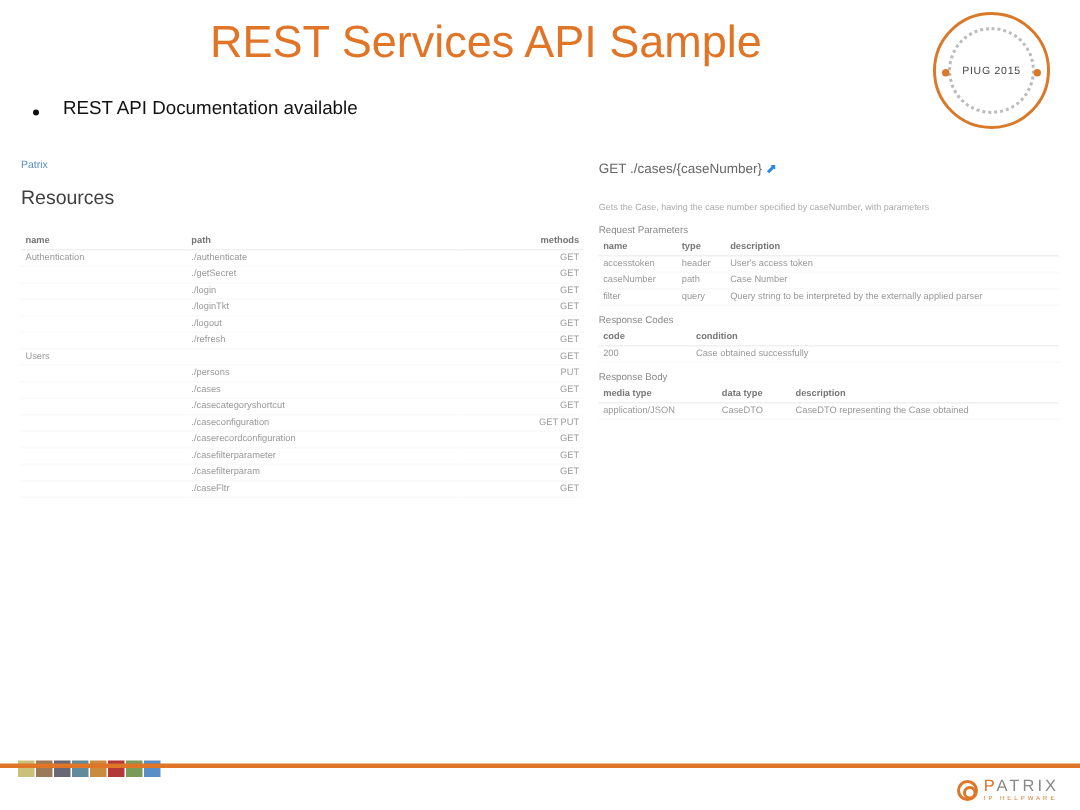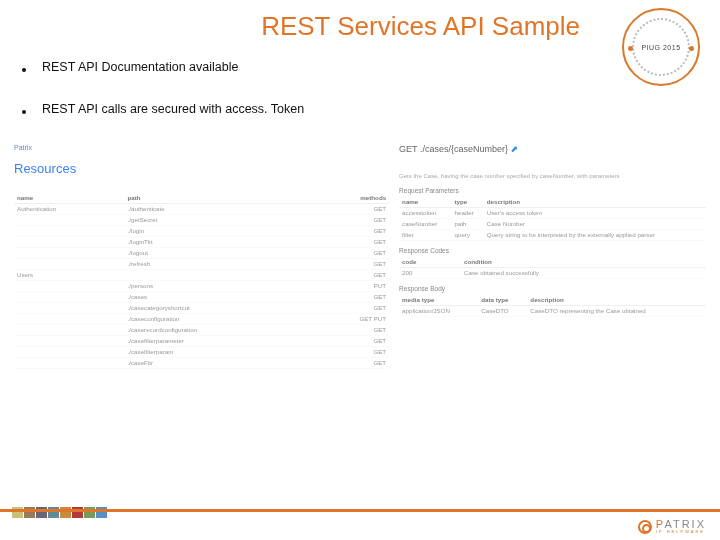--- a/index.html
+++ b/index.html
@@ -1,33 +1,33 @@
 <!DOCTYPE html>
 <html><head>
 <meta charset="utf-8">
 <style>
   *{box-sizing:border-box;margin:0;padding:0}
   body{width:720px;height:540px;font-family:Arial,Helvetica,sans-serif;background:#fff;position:relative;overflow:hidden}
   .slide{width:100%;height:100%;position:relative;padding:8px 12px 0 12px}
-  .title{font-size:26px;font-weight:400;color:#e07528;text-align:right;line-height:1.15;margin:4px auto 18px auto;max-width:440px}
+  .title{font-size:30px;font-weight:400;color:#e07528;text-align:left;line-height:1.15;margin:4px auto 18px auto;max-width:440px}
   .bullets{margin-left:4px}
   .bullet-row{display:flex;align-items:center;gap:16px;margin-bottom:28px}
   .bullet-dot{width:4px;height:4px;border-radius:50%;background:#111;margin-top:7px;flex:0 0 auto;margin-left:6px}
   .bullet-text{font-size:12.5px;color:#111}
   .badge{position:absolute;right:20px;top:8px;width:78px;height:78px;border-radius:50%;border:2px solid #d97a2a;display:flex;align-items:center;justify-content:center}
   .badge-inner{width:58px;height:58px;border:2px dotted #bbb;border-radius:50%;display:flex;flex-direction:column;align-items:center;justify-content:center}
   .badge-text{font-size:7px;color:#444;letter-spacing:.5px}
   .badge-dot-l,.badge-dot-r{position:absolute;width:5px;height:5px;border-radius:50%;background:#d97a2a;top:36px}
   .badge-dot-l{left:4px}.badge-dot-r{right:4px}
   .docs{display:flex;gap:10px;margin-top:6px;padding:0 2px}
   .doc-panel{background:#fff;font-size:6.5px;color:#888}
   .doc-left{width:55%}
   .doc-right{width:45%}
   .crumb{color:#5a8fc6;font-size:7px;margin-bottom:10px}
-  .res-head{font-size:13px;color:#3b82f6;font-weight:400;margin-bottom:16px}
+  .res-head{font-size:13px;color:#404040;font-weight:400;margin-bottom:16px}
   .tbl{width:100%;border-collapse:collapse;font-size:6.2px;color:#999}
   .tbl th{text-align:left;font-weight:700;color:#777;padding:2px 3px;border-bottom:1px solid #f0f0f0}
   .tbl td{padding:1.5px 3px;color:#999;border-bottom:1px solid #fafafa;white-space:nowrap}
   .doc-right .get{font-size:9px;color:#666;margin-bottom:19px}
   .doc-right .get .icon{color:#2a8ad9}
   .doc-right .desc{font-size:6px;color:#aaa;margin-bottom:8px}
   .doc-right .hd{font-size:6.5px;color:#888;margin:6px 0 2px 0}
   .footer-bar{position:absolute;left:0;bottom:28px;height:3px;width:100%;background:#e07528}
   .footer-chips{position:absolute;left:12px;bottom:22px;display:flex;gap:1px}
   .chip{width:11px;height:11px}
@@ -51,24 +51,20 @@
       </div>
   </div>
 
   <h1 class="title">REST Services API Sample</h1>
 
   <div class="bullets">
     <div class="bullet-row">
       <span class="bullet-dot"></span>
       <span class="bullet-text">REST API Documentation available</span>
     </div>
-    <div class="bullet-row">
-      <span class="bullet-dot"></span>
-      <span class="bullet-text">REST API calls are secured with access. Token</span>
-    </div>
   </div>
 
   <div class="docs">
     <div class="doc-panel doc-left">
       <div class="crumb">Patrix</div>
       <div class="res-head">Resources</div>
       <table class="tbl">
         <thead>
             <tr>
           <th>name</th>

